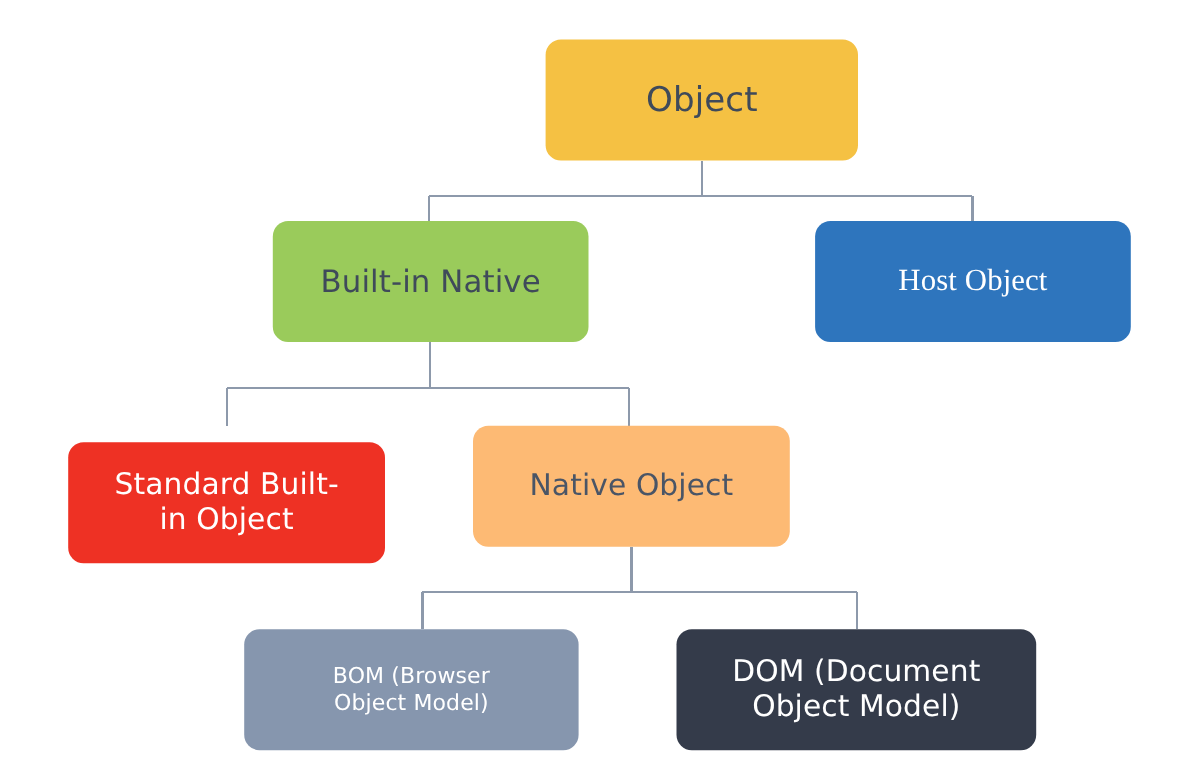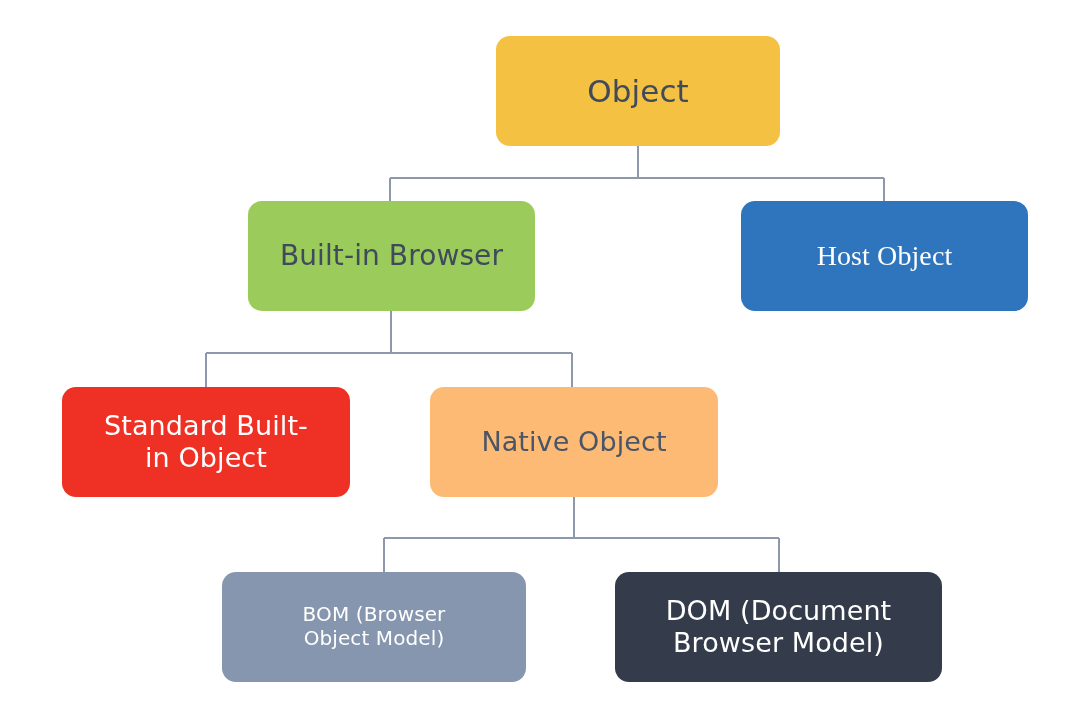--- a/index.html
+++ b/index.html
@@ -56,24 +56,24 @@
       <g>
         <path d="M 391 310 L 391 353 M 206 353 L 572 353 M 206 353 L 206 387 M 572 353 L 572 387" stroke="#8d99ab" stroke-width="2" fill="none" shape-rendering="crispEdges"></path>
       </g>
       <g>
         <path d="M 574 497 L 574 538 M 384 538 L 779 538 M 384 538 L 384 572 M 779 538 L 779 572" stroke="#8d99ab" stroke-width="2" fill="none" shape-rendering="crispEdges"></path>
       </g>
     </svg>
 
   <div id="node-layer">
       <div class="node node-lvl0" style="left: 496px; top: 36px; width: 284px; height: 110px; background: rgb(245, 193, 67); color: rgb(63, 74, 90); font-size: 31px;"><span>Object</span></div>
-      <div class="node node-lvl1" style="left: 248px; top: 201px; width: 287px; height: 110px; background: rgb(154, 203, 91); color: rgb(63, 74, 90); font-size: 28px;"><span>Built-in Browser</span></div>
+      <div class="node node-lvl1" style="left: 248px; top: 201px; width: 287px; height: 110px; background: rgb(154, 203, 91); color: rgb(63, 74, 90); font-size: 28px;"><span>Built-in Native</span></div>
       <div class="node node-lvl1" style="left: 741px; top: 201px; width: 287px; height: 110px; background: rgb(46, 117, 189); color: rgb(255, 255, 255); font-size: 28px; font-family: Liberation Serif, serif;"><span>Host Object</span></div>
-      <div class="node node-lvl2" style="left: 62px; top: 387px; width: 288px; height: 110px; background: rgb(238, 49, 36); color: rgb(255, 255, 255); font-size: 27px;"><span>Standard Built-
+      <div class="node node-lvl2" style="left: 62px; top: 402px; width: 288px; height: 110px; background: rgb(238, 49, 36); color: rgb(255, 255, 255); font-size: 27px;"><span>Standard Built-
 in Object</span></div>
       <div class="node node-lvl2" style="left: 430px; top: 387px; width: 288px; height: 110px; background: #fdba74; color: rgb(74, 85, 102); font-size: 27px;"><span>Native Object</span></div>
       <div class="node node-lvl3" style="left: 222px; top: 572px; width: 304px; height: 110px; background: rgb(134, 150, 174); color: rgb(255, 255, 255); font-size: 20px;"><span>BOM (Browser
 Object Model)</span></div>
       <div class="node node-lvl3" style="left: 615px; top: 572px; width: 327px; height: 110px; background: rgb(52, 59, 74); color: rgb(255, 255, 255); font-size: 27px;"><span>DOM (Document
-Browser Model)</span></div>
+Object Model)</span></div>
     </div>
 
 </div>
 
 </body></html>

